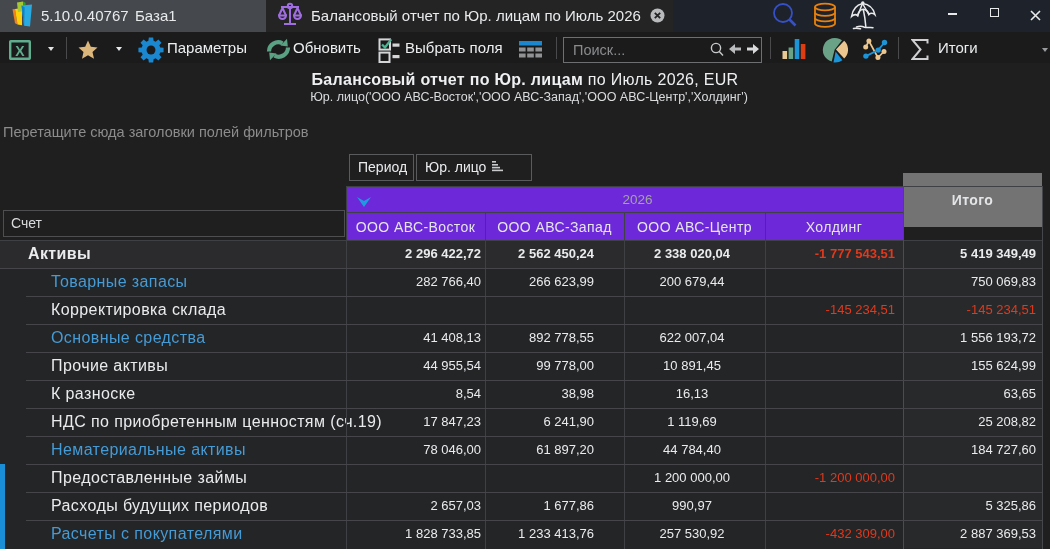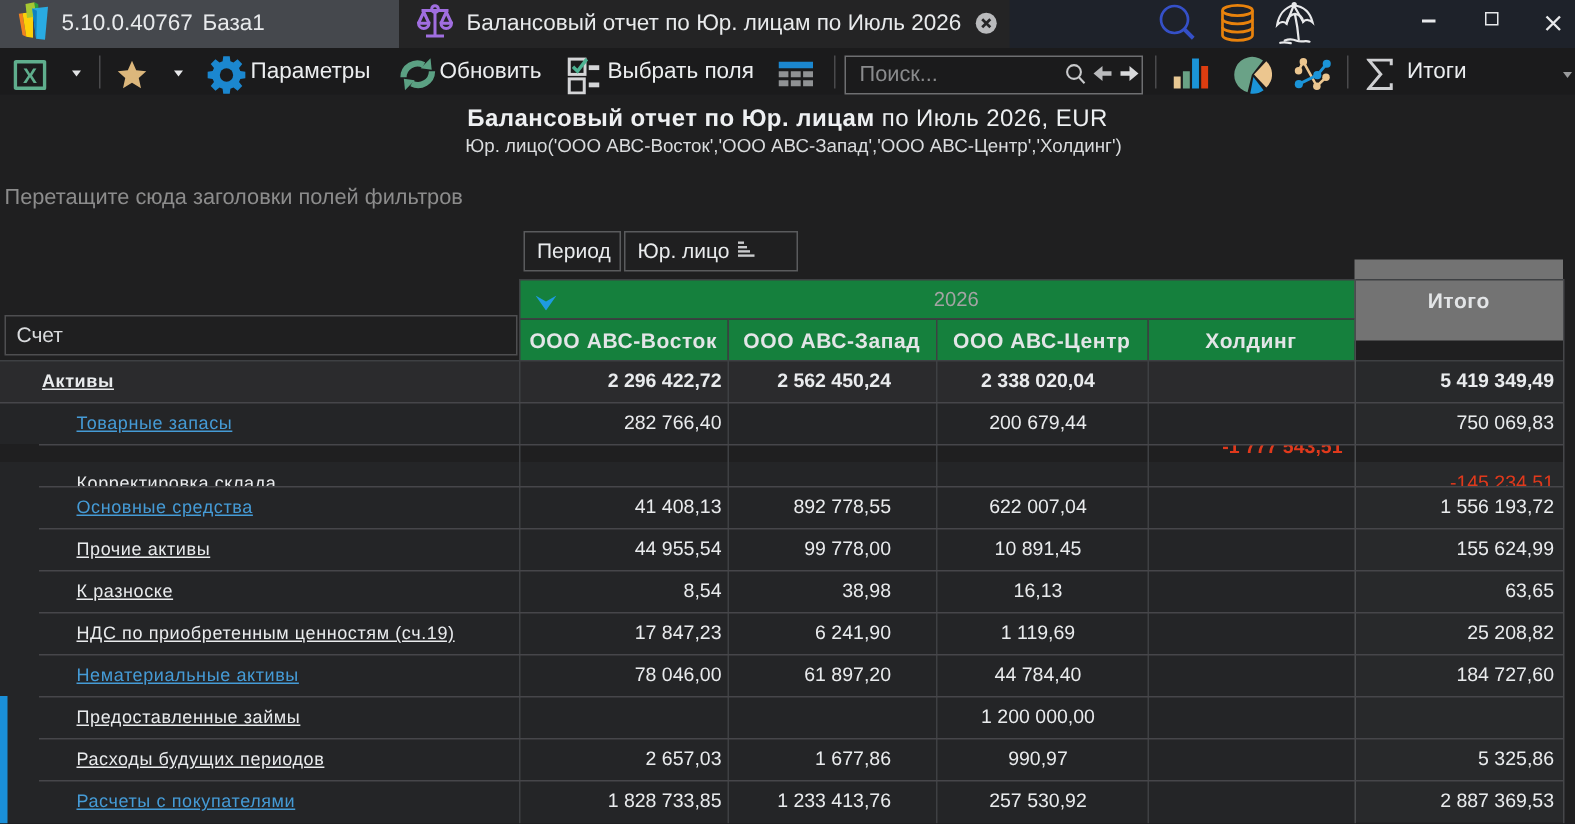--- a/index.html
+++ b/index.html
@@ -14,33 +14,33 @@
   #toolbar { left:0; top:32px; width:1050px; height:31px; background:#1b1b1c; }
   .tool-txt { font-size:15px; color:#eceef0; line-height:31px; }
   .vsep { width:1px; background:#4a4a4c; }
   .dd { width:0; height:0; border-left:3.5px solid transparent; border-right:3.5px solid transparent; border-top:4.5px solid #e2e3e5; }
   
   #rtitle { left:0; top:71px; width:1050px; text-align:center; font-size:16px; letter-spacing:0.3px; color:#eef0f2; }
   #rsub { left:4px; top:90px; width:1050px; text-align:center; font-size:12.5px; color:#dadcde; }
   #hint { left:3px; top:124px; font-size:14.5px; color:#8c8c8c; }
   .fbtn { border:1px solid #5a5b5d; height:27px; line-height:24px; font-size:14px; color:#e9ebed; padding:0 8px; }
   
-  .hcell { background:#15803d; font-size:14px; letter-spacing:0.4px; color:#e3e5e7; display:flex; align-items:center; justify-content:center;font-weight:bold; }
+  .hcell { background:#6d28d9; font-size:14px; letter-spacing:0.4px; color:#e3e5e7; display:flex; align-items:center; justify-content:center; }
   .vline { width:1px; background:#3e4043; z-index:4; }
   .hline { height:1px; background:#46464a; z-index:4; }
   .row { left:0; width:1042px; height:28px; background:#242527; }
-  .lbl { font-size:12px; letter-spacing:0.4px; color:#e9ebed; line-height:28px; position:absolute; top:0;text-decoration:underline; }
+  .lbl { font-size:16px; letter-spacing:0.4px; color:#e9ebed; line-height:28px; position:absolute; top:0; }
   .num { font-size:13px; position:absolute; top:0; height:28px; line-height:28px; text-align:right; }
   .blue { color:#459bd6; }
   .red { color:#e0391c; }
   .b { font-weight:bold; }
   .c1 { left:346px; width:138px; }
   .c2 { left:485px; width:113px; }
   .c3 { left:624px; width:140px;text-align:center; }
-  .c4 { left:765px; width:137px;margin-top:44px; }
+  .c4 { left:765px; width:137px; }
   .c5 { left:903px; width:139px; background:#28292b; }
 </style></head>
 <body>
 
 <div class="abs" id="tbar"></div>
 <div class="abs" id="tbar-left"></div>
 <div class="abs" id="tbar-tab"></div>
 <svg class="abs" style="left:12px;top:1px" width="22" height="26" viewBox="0 0 22 26">
   <polygon points="0.5,8.2 3,7.9 5.5,23.5 3,22.3" fill="#f08121"></polygon>
   <polygon points="3,7.9 10,7 10,24.2 5.5,23.5" fill="#fdd008"></polygon>
@@ -234,24 +234,25 @@
     <div class="lbl b" style="left:28px">Активы</div>
     <div class="num c1 b" style="padding-right:3px">2 296 422,72</div>
     <div class="num c2 b" style="padding-right:4px">2 562 450,24</div>
     <div class="num c3 b" style="padding-right:4px">2 338 020,04</div>
     <div class="num c4 red b" style="padding-right:7px">-1 777 543,51</div>
     <div class="num c5 b" style="padding-right:6px">5 419 349,49</div>
   </div>
 <div class="abs row" style="top:268px">
     <div class="lbl blue" style="left:51px">Товарные запасы</div>
     <div class="num c1" style="padding-right:3px">282 766,40</div>
+    <div class="num c2" style="padding-right:4px">266 623,99</div>
     <div class="num c3" style="padding-right:4px">200 679,44</div>
     <div class="num c5" style="padding-right:6px">750 069,83</div>
   </div>
-<div class="abs row" style="top:308px">
+<div class="abs row" style="top:296px">
     <div class="lbl" style="left:51px">Корректировка склада</div>
     <div class="num c4 red" style="padding-right:7px">-145 234,51</div>
     <div class="num c5 red" style="padding-right:6px">-145 234,51</div>
   </div>
 <div class="abs row" style="top:324px">
     <div class="lbl blue" style="left:51px">Основные средства</div>
     <div class="num c1" style="padding-right:3px">41 408,13</div>
     <div class="num c2" style="padding-right:4px">892 778,55</div>
     <div class="num c3" style="padding-right:4px">622 007,04</div>
     <div class="num c5" style="padding-right:6px">1 556 193,72</div>

